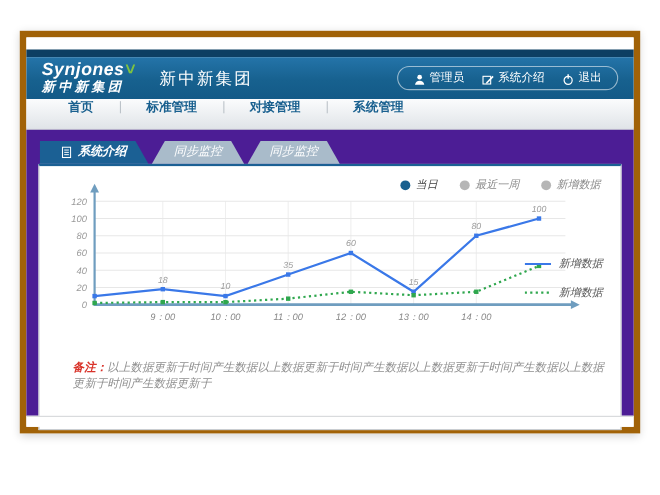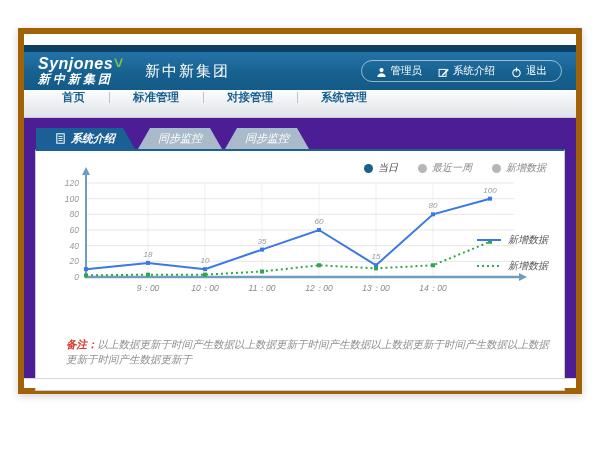--- a/index.html
+++ b/index.html
@@ -54,21 +54,21 @@
 
   .y-axis-title { color:#19608f; font-weight:bold; font-size:11px; margin:18px 0 0 6px; letter-spacing:1px; }
 
   .chart-wrap { position:relative; margin-top:4px; height:152px; }
   .legend { position:absolute; right:4px; top:68px; display:flex; flex-direction:column; gap:12px; }
   .legend-item { display:flex; align-items:center; gap:7px; font-size:10px; color:#555; }
   .legend-item svg { display:block; }
   .x-axis-title { position:absolute; right:0; top:104px; color:#19608f; font-weight:bold;
                   font-size:11px; letter-spacing:1px; }
 
-  .note { margin-top:20px; padding-left:18px; font-size:10.5px; line-height:1.4; }
+  .note { margin-top:10px; padding-left:18px; font-size:10.5px; line-height:1.4; }
   .note-prefix { color:#d9342b; font-weight:bold; }
   .note-text { color:#8f8f8f; }
 
   .win-footer { position:absolute; left:0; right:0; bottom:0; height:10px; background:#fff;
                 border-top:1px solid #d5d8da; }
 </style>
 </head>
 <body>
 
 <div class="window">

